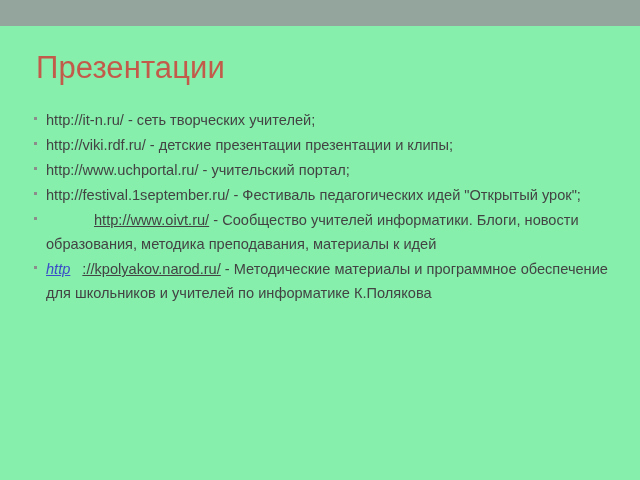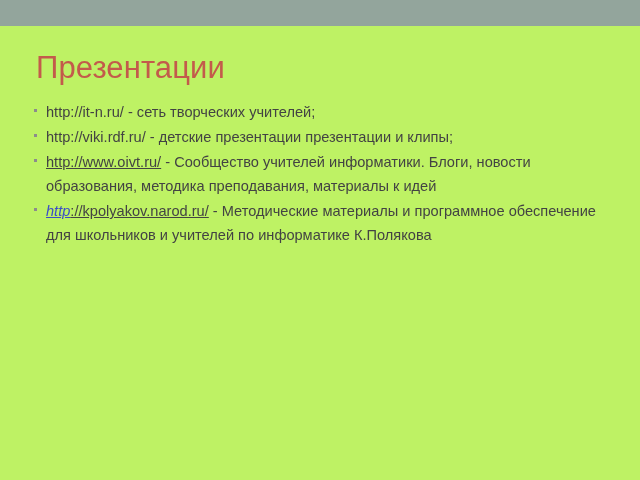--- a/index.html
+++ b/index.html
@@ -10,21 +10,21 @@
     width: 640px;
     height: 480px;
     background: #ffffff;
     font-family: "Liberation Sans", "DejaVu Sans", sans-serif;
     overflow: hidden;
   }
   .slide {
     position: relative;
     width: 640px;
     height: 480px;
-    background: #bef264;
+    background: #86efac;
     box-sizing: border-box;
   }
   .top-band {
     position: absolute;
     top: 0;
     left: 0;
     width: 640px;
     height: 26px;
     background: #93a59c;
   }
@@ -35,21 +35,21 @@
     font-size: 31px;
     line-height: 36px;
     font-weight: 400;
     color: #c35b4b;
     letter-spacing: 0.1px;
     white-space: nowrap;
   }
   .bullet-list {
     position: absolute;
     left: 32px;
-    top: 100px;
+    top: 108px;
     width: 578px;
   }
   .bullet-item {
     position: relative;
     padding-left: 14px;
     margin: 0 0 1px 0;
     font-size: 14.6px;
     line-height: 24px;
     color: #434343;
   }
@@ -60,29 +60,31 @@
     width: 3px;
     height: 3px;
     background: #8c8c8c;
   }
   .bullet-text {
     display: block;
   }
   .link-plain {
     color: #434343;
     text-decoration: underline;
+    margin-left: 48px;
   }
   .link-blue {
     color: #3b4cc8;
     text-decoration: underline;
     font-style: italic;
   }
   .link-rest {
     color: #434343;
     text-decoration: underline;
+    margin-left: 12px;
   }
 </style>
 </head>
 <body>
 
 <div class="slide">
 
   <div class="top-band"></div>
 
   <div class="slide-title">Презентации</div>
@@ -94,21 +96,29 @@
       <span class="bullet-text">http://it-n.ru/ - сеть творческих учителей;</span>
     </div>
 
     <div class="bullet-item">
       <span class="bullet-marker"></span>
       <span class="bullet-text">http://viki.rdf.ru/ - детские презентации презентации и клипы;</span>
     </div>
 
 
 
+    <div class="bullet-item">
+      <span class="bullet-marker"></span>
+      <span class="bullet-text">http://www.uchportal.ru/ - учительский портал;</span>
+    </div>
 
+    <div class="bullet-item">
+      <span class="bullet-marker"></span>
+      <span class="bullet-text">http://festival.1september.ru/ - Фестиваль педагогических идей "Открытый урок";</span>
+    </div>
 
     <div class="bullet-item">
       <span class="bullet-marker"></span>
       <span class="bullet-text"><a class="link-plain" href="#">http://www.oivt.ru/</a><span> - Сообщество учителей информатики. Блоги, новости образования, методика преподавания, материалы к идей</span></span>
     </div>
 
     <div class="bullet-item">
       <span class="bullet-marker"></span>
       <span class="bullet-text"><a class="link-blue" href="#">http</a><a class="link-rest" href="#">://kpolyakov.narod.ru/</a><span> - Методические материалы и программное обеспечение для школьников и учителей по информатике К.Полякова</span></span>
     </div>

